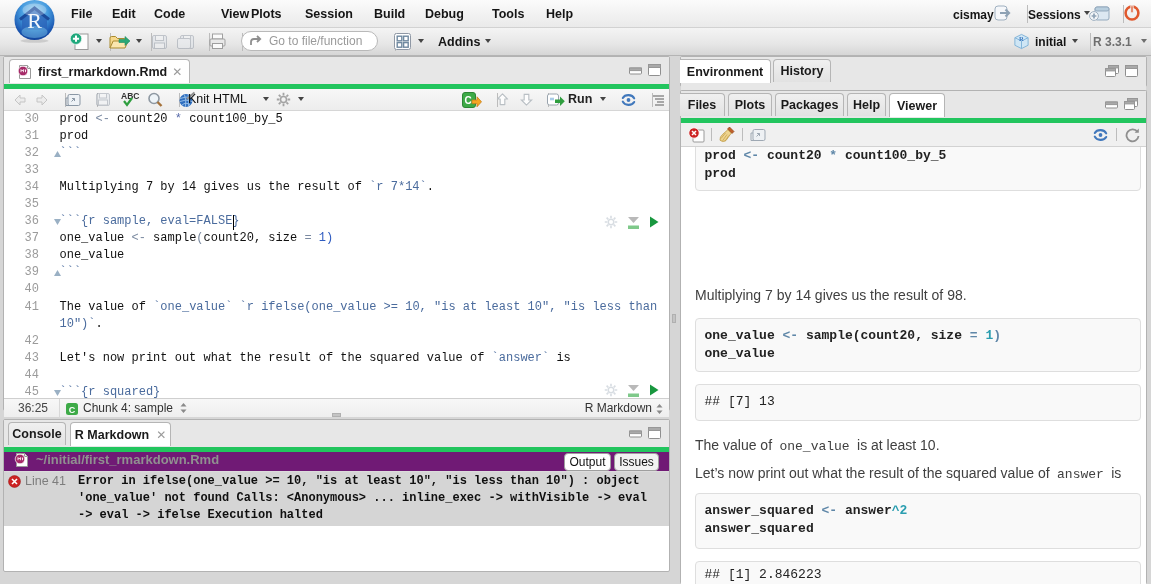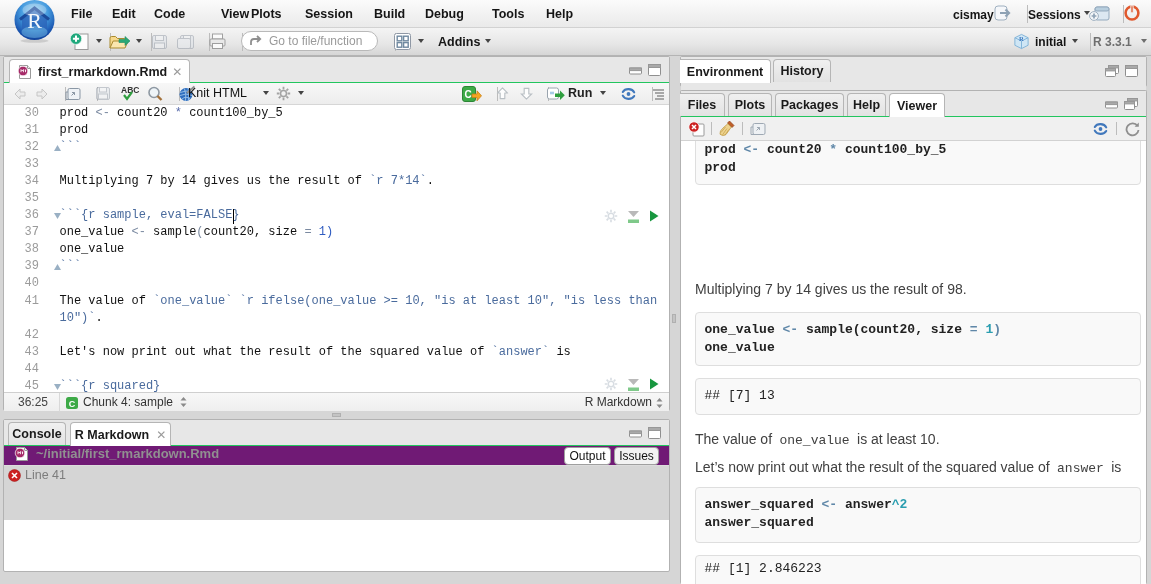--- a/index.html
+++ b/index.html
@@ -20,21 +20,21 @@
 
 
 #toolbar { left:0; top:28px; width:1151px; height:28px;
   background:linear-gradient(#f4f4f4 0%,#e6e6e6 60%,#d6d6d6 100%); border-bottom:1px solid #b4b4b4; }
 #toolbar > * { position:absolute; }
 .ddarrow { width:0; height:0; border-left:3.5px solid transparent; border-right:3.5px solid transparent; border-top:4px solid #444; margin-left:4px; }
 .gotobox { width:137px; height:20px; border:1px solid #b9b9b9; border-radius:10px; background:#fff; display:flex; align-items:center; padding-left:7px; color:#9a9a9a; font-size:12px; font-weight:normal; }
 
 
 .pane { position:absolute; background:#fff; border:1px solid #b2b2b2; border-radius:2px; }
-.tabbar { position:relative; height:26px; background:#e7e7e7; border-bottom:1px solid #22c55e; }
+.tabbar { position:relative; height:32px; background:#e7e7e7; border-bottom:5px solid #22c55e; }
 .tab { position:absolute; top:2px; height:24px; display:flex; align-items:center; justify-content:center; padding:0 8px;
   font-size:12.5px; font-weight:bold; color:#1a1a1a; border:1px solid #b5b5b5; border-bottom:none;
   border-radius:4px 4px 0 0; background:linear-gradient(#f0f0f0,#e2e2e2); white-space:nowrap; height:23px; }
 .tab.active { background:#fff; height:24px; }
 .winbtns { position:absolute; right:8px; top:7px; display:flex; gap:6px; align-items:center; }
 
 
 #srcpane { left:3px; top:56px; width:667px; height:355px; }
 #edtoolbar { position:relative; height:22px; background:linear-gradient(#f7f7f7,#ededed); border-bottom:1px solid #d6d6d6; }
 #edtoolbar > * { position:absolute; }
@@ -397,20 +397,23 @@
     ~/initial/first_rmarkdown.Rmd
     <div style="position:absolute;left:560px;top:1px;width:47px;height:18px;background:#fff;border:1px solid #9f9f9f;border-radius:4px;color:#111;font-size:12px;font-weight:normal;text-align:center;line-height:17px;">Output</div>
     <div style="position:absolute;left:610px;top:1px;width:45px;height:18px;background:#f2f2f2;border:1px solid #9f9f9f;border-radius:4px;color:#111;font-size:12px;font-weight:normal;text-align:center;line-height:17px;">Issues</div>
   </div>
   <div id="conserr">
     <svg width="13" height="13" viewBox="0 0 13 13" style="position:absolute;left:4px;top:3px">
       <circle cx="6.5" cy="6.5" r="6" fill="#cc2222" stroke="#991111" stroke-width="0.5"></circle>
       <path d="M4 4 l5 5 m0 -5 l-5 5" stroke="#fff" stroke-width="1.6"></path>
     </svg>
     <span style="position:absolute;left:21px;top:1px;color:#7d7d7d;font-weight:normal;font-family:'Liberation Sans';font-size:12.5px">Line 41</span>
+    <div style="position:absolute;left:74px;top:1px;white-space:pre;">Error in ifelse(one_value &gt;= 10, "is at least 10", "is less than 10") : object
+'one_value' not found Calls: &lt;Anonymous&gt; ... inline_exec -&gt; withVisible -&gt; eval
+-&gt; eval -&gt; ifelse Execution halted</div>
   </div>
 </div>
 
 <div id="envpane" class="pane">
   <div class="tabbar dots" style="border-bottom:none;height:39px;">
     <div class="tab active" style="left:-1px;width:91px;border-radius:0 4px 0 0;border-left:none;">Environment</div>
     <div class="tab" style="left:92px;width:58px">History</div>
     <div class="winbtns" style="top:8px">
       <svg width="14" height="12" viewBox="0 0 14 12">
           <rect x="3.5" y="0.5" width="10" height="8" rx="1" fill="#fff" stroke="#8f8f8f"></rect>

